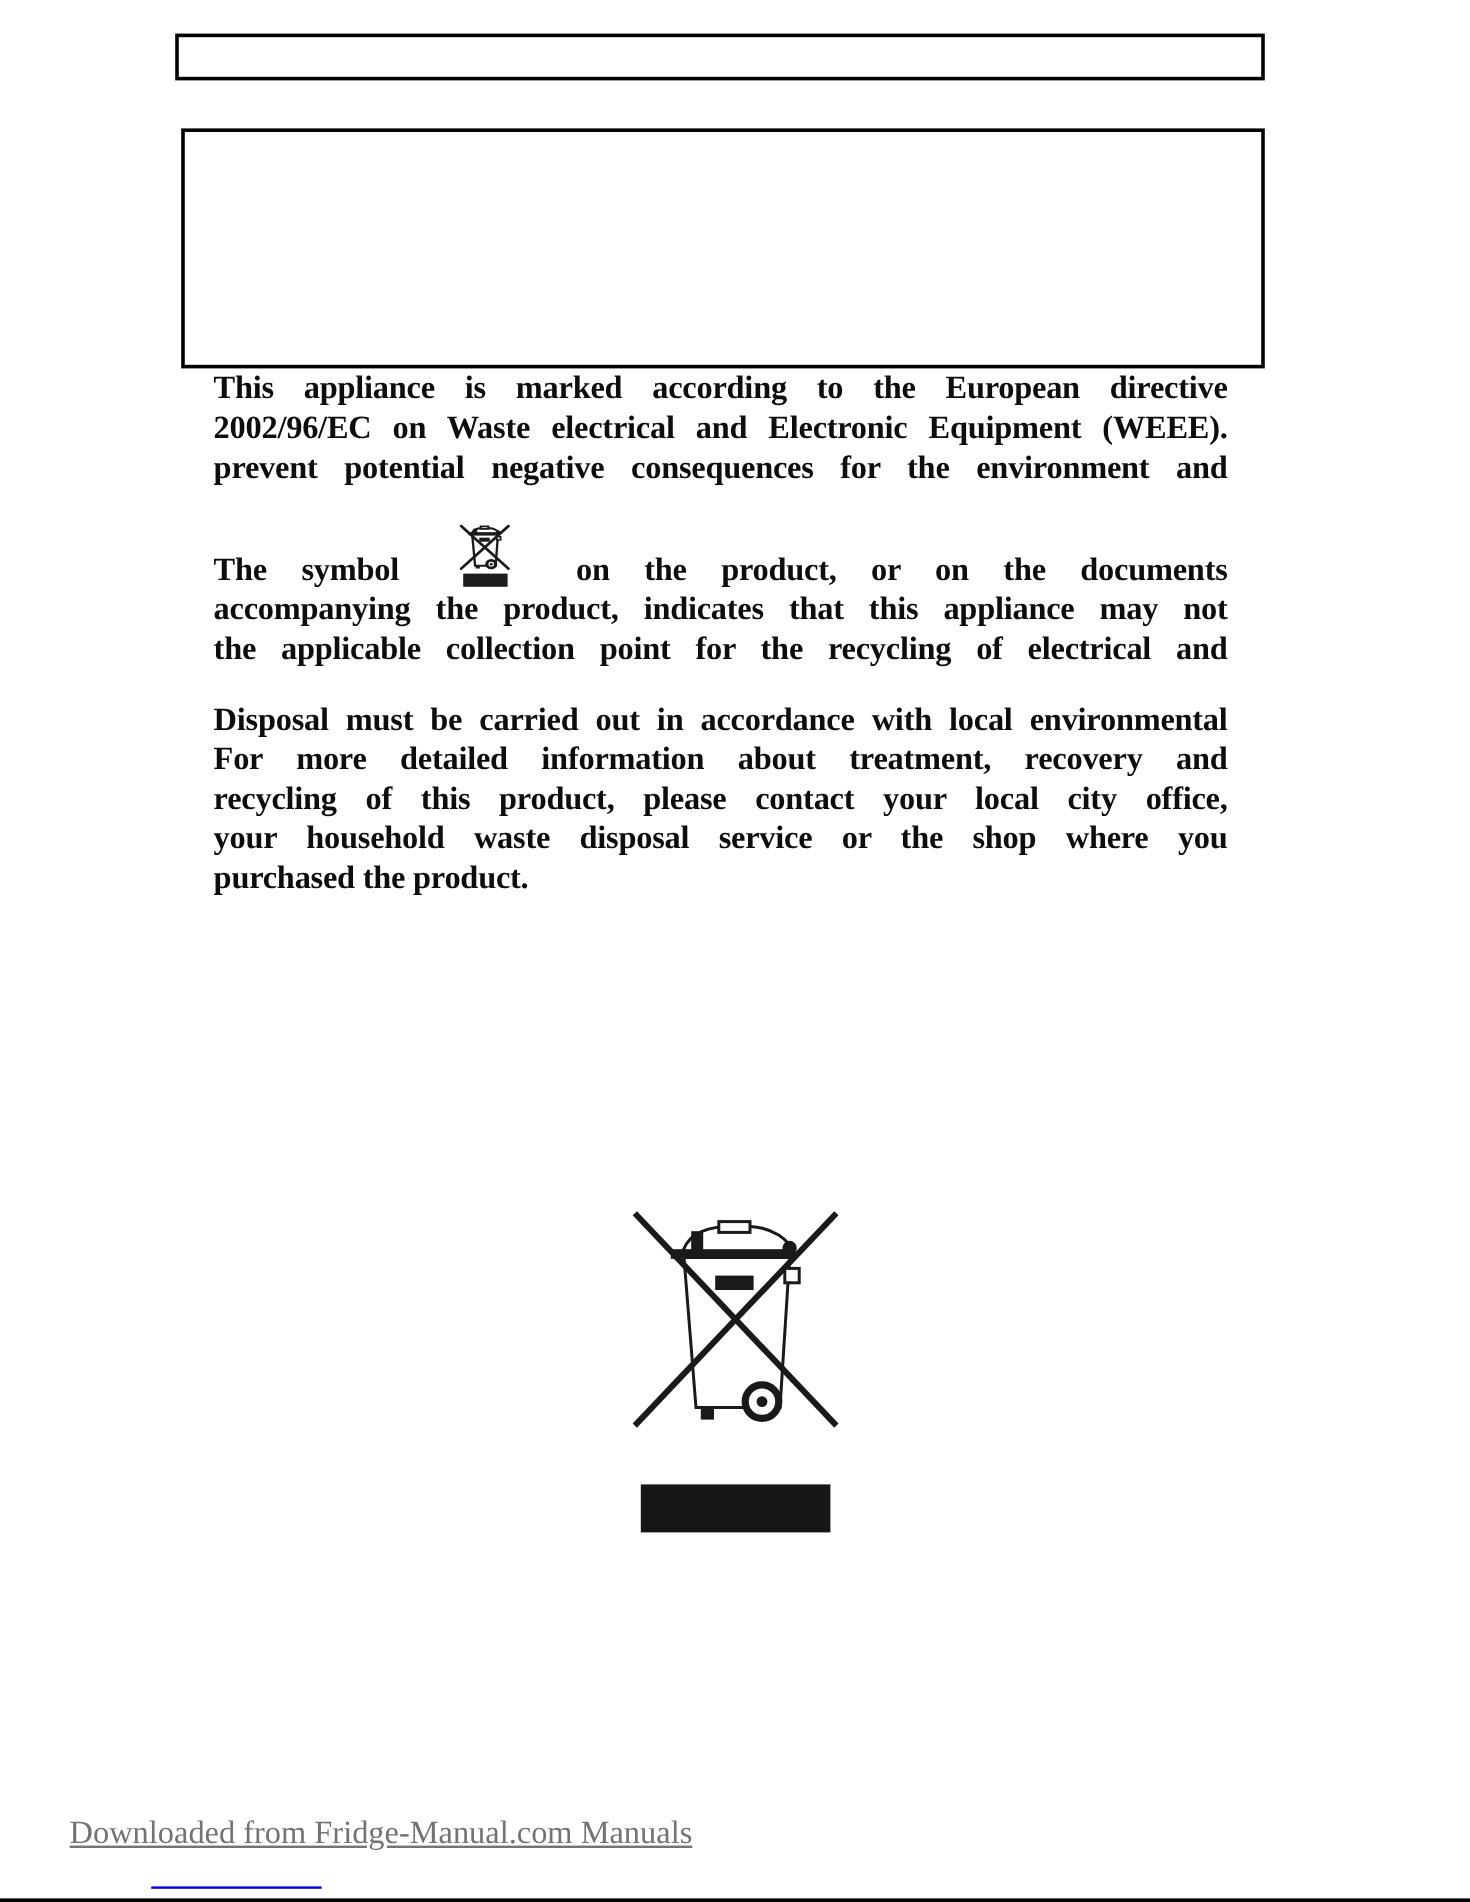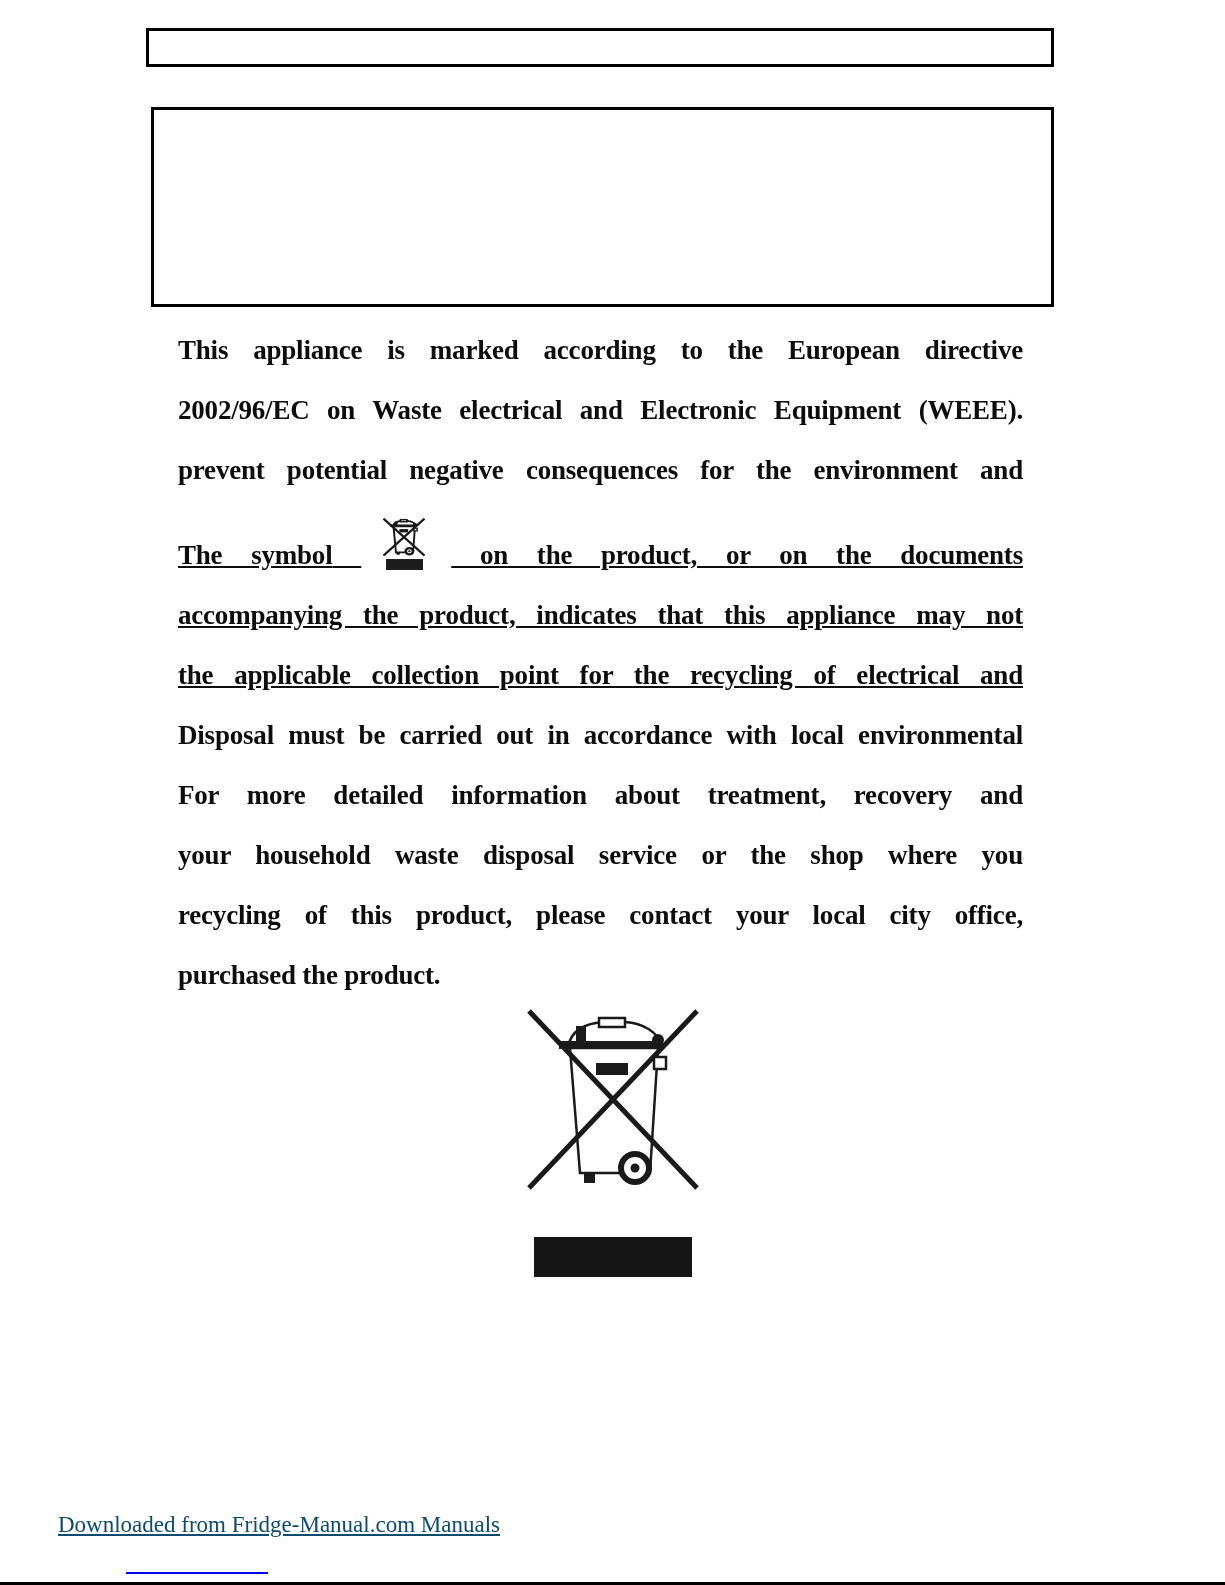--- a/index.html
+++ b/index.html
@@ -17,28 +17,27 @@
   #box-main { left:151px; top:107px; width:903px; height:200px; }
 
   .content {
     position:absolute;
     left:178px; top:307px; width:845px;
     font-weight:bold;
     font-size:27px; line-height:33px;
     letter-spacing:-0.2px;
   }
   .para { margin:0; }
-  .para-symbol   { margin-top:52px;text-decoration:underline; }
+  .para-symbol   { margin-top:52px; }
   .para-disposal { margin-top:26px; }
   .line {
     text-align:justify;
     text-align-last:justify;
     white-space:nowrap;
     height:33px;
-    margin-top:27px;
   }
   .line.last { text-align-last:left; }
 
   
   .inline-icon-wrap {
     display:inline-block;
     position:relative;
     width:46px; height:24px;
     margin:0 22px;
     vertical-align:baseline;
@@ -55,23 +54,23 @@
     position:absolute;
     left:0; top:1008px; width:1225px;
     display:flex; flex-direction:column; align-items:center;
   }
   .big-symbol-bar { width:158px; height:40px; background:#161616; margin-top:47px; }
 
   
   .footer-link {
     position:absolute;
     left:58px; top:1512px;
-    font-size:23px;
+    font-size:27px;
     font-weight:normal;
-    color:#0c4a6e;
+    color:#737373;
     text-decoration:underline;
     cursor:pointer;
   }
   .footer-blank-underline {
     position:absolute;
     left:126px; top:1572px;
     width:142px; height:2px;
     background:#0000ee;
     cursor:pointer;
   }
@@ -118,22 +117,22 @@
     <div class="line">accompanying the product, indicates that this appliance may not</div>
     <div class="line">the applicable collection point for the recycling of electrical and</div>
   </div>
 
   <div class="para para-disposal">
     <div class="line">Disposal must be carried out in accordance with local environmental</div>
   </div>
 
   <div class="para para-more-info">
     <div class="line">For more detailed information about treatment, recovery and</div>
+    <div class="line">recycling of this product, please contact your local city office,</div>
     <div class="line">your household waste disposal service or the shop where you</div>
-    <div class="line">recycling of this product, please contact your local city office,</div>
     <div class="line last">purchased the product.</div>
   </div>
 
 </div>
 
 <div class="big-symbol">
   <svg width="172" height="182" viewBox="0 0 172 182">
     <line x1="2" y1="3" x2="170" y2="180" stroke="#1a1a1a" stroke-width="5"></line>
     <line x1="170" y1="3" x2="2" y2="180" stroke="#1a1a1a" stroke-width="5"></line>
     <path d="M43,40 L131,40 L123,165 L53,165 Z" fill="none" stroke="#1a1a1a" stroke-width="2.5"></path>

